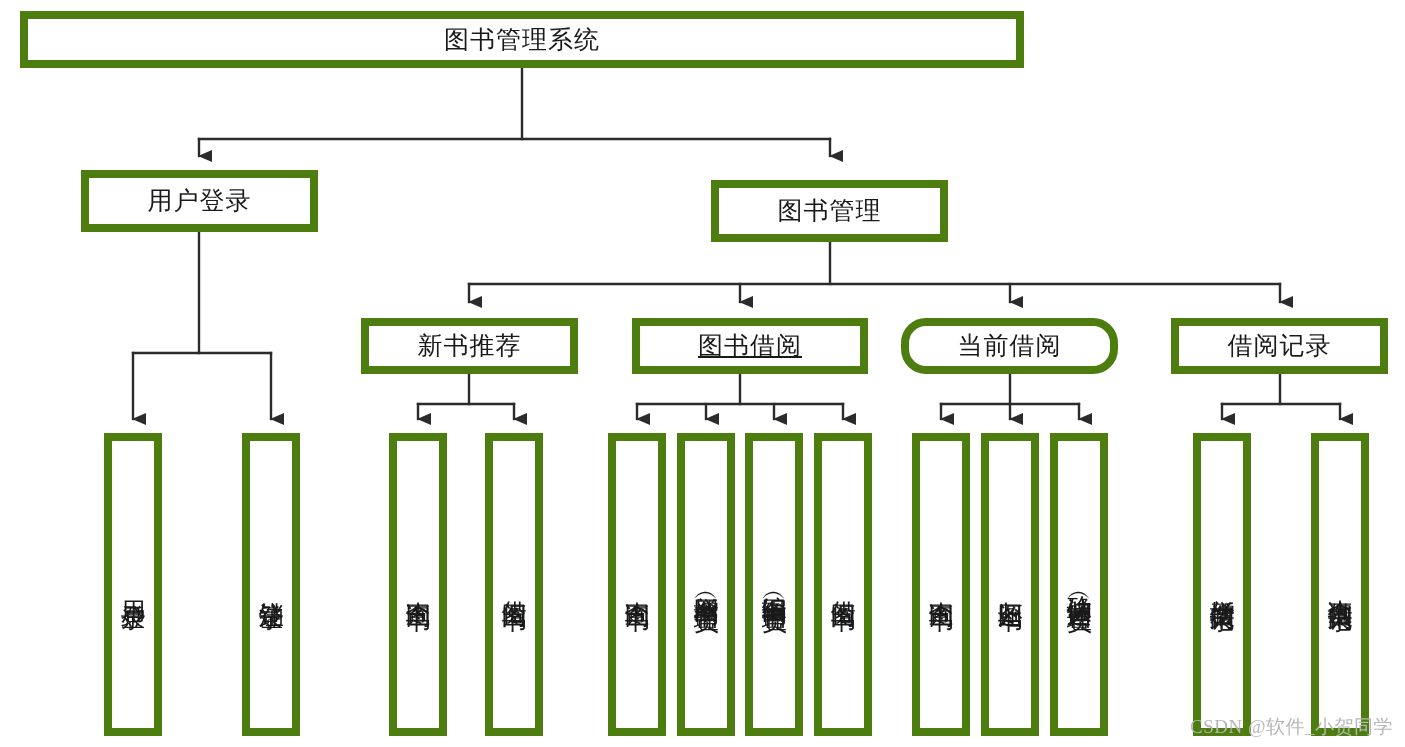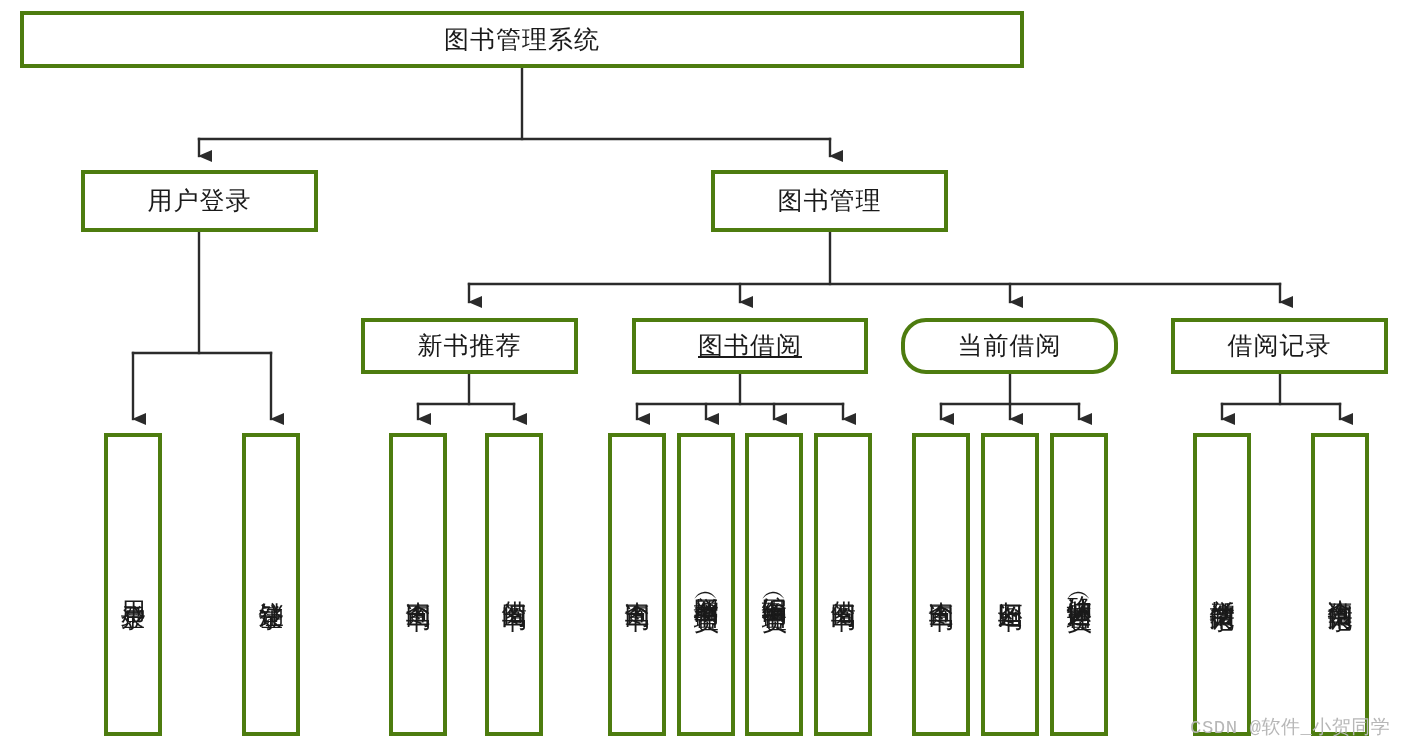--- a/index.html
+++ b/index.html
@@ -22,21 +22,21 @@
     position: absolute;
     left: 0;
     top: 0;
     width: 1405px;
     height: 747px;
     pointer-events: none;
   }
   .node {
     position: absolute;
     box-sizing: border-box;
-    border: 4px solid #4d7c0f;
+    border: 8px solid #4d7c0f;
     background: #ffffff;
     display: flex;
     align-items: center;
     justify-content: center;
     color: #1a1a1a;
   }
   .node-h {
     font-size: 25px;
     letter-spacing: 1px;
     line-height: 1.1;
@@ -60,21 +60,21 @@
     writing-mode: vertical-rl;
     text-orientation: upright;
     display: block;
   }
   .watermark {
     position: absolute;
     font-size: 19px;
     color: #b7b7b7;
     white-space: nowrap;
     letter-spacing: 0.5px;
-    font-family: Liberation Mono, monospace;
+    font-family: Liberation Serif, serif;
   }
 </style>
 </head>
 <body>
 
 <div id="canvas">
 
   <svg id="edges" viewBox="0 0 1405 747" xmlns="http://www.w3.org/2000/svg">
     <defs>
       <marker id="arrow" viewBox="0 0 12 14" refX="6" refY="13" markerWidth="12" markerHeight="14" orient="auto-start-reverse" markerUnits="userSpaceOnUse">
@@ -126,21 +126,21 @@
     </g>
   </svg>
 
   <div class="node node-h node-root" style="left:20px; top:11px; width:1004px; height:57px;">
     <span>图书管理系统</span>
   </div>
 
   <div class="node node-h" style="left:81px; top:170px; width:237px; height:62px;">
     <span>用户登录</span>
   </div>
-  <div class="node node-h" style="left:711px; top:170px; width:237px; height:62px;">
+  <div class="node node-h" style="left:711px; top:180px; width:237px; height:62px;">
     <span>图书管理</span>
   </div>
 
   <div class="node node-h" style="left:361px; top:318px; width:217px; height:56px;justify-content:center;">
     <span>新书推荐</span>
   </div>
   <div class="node node-h" style="left:632px; top:318px; width:236px; height:56px;text-decoration:underline;">
     <span>图书借阅</span>
   </div>
   <div class="node node-h" style="left:901px; top:318px; width:217px; height:56px;border-radius:25px;">

